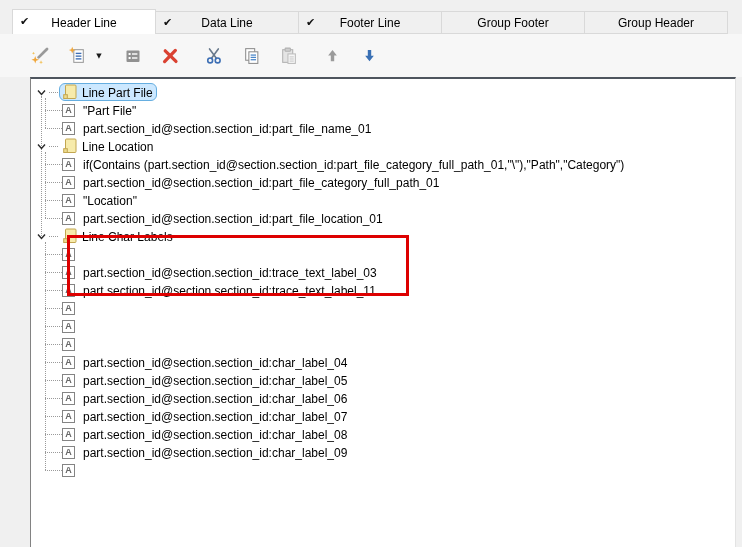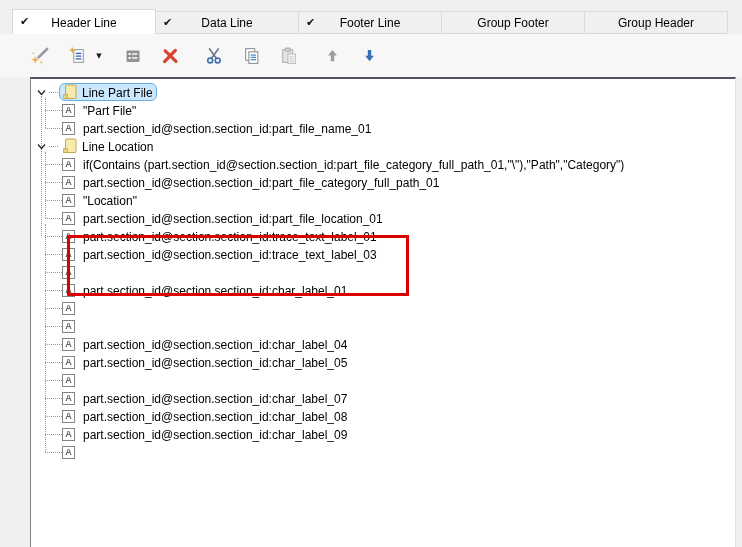--- a/index.html
+++ b/index.html
@@ -254,39 +254,51 @@
           <span class="cdots"></span>
           <span class="a-icon">A</span>
           <span class="clabel">"Location"</span>
         </div>
         <div class="crow">
           <span class="cdots"></span>
           <span class="a-icon">A</span>
           <span class="clabel">part.section_id@section.section_id:part_file_location_01</span>
         </div>
       </div>
+      <div class="grow">
+        <svg width="13" height="13" viewBox="0 0 13 13" style="flex:0 0 13px">
+          <polyline points="3,4.5 6.5,8.5 10,4.5" fill="none" stroke="#2b2b2b" stroke-width="1.4"></polyline>
+        </svg>
+        <span class="gdots"></span>
+        <span class="node-content">
+          <svg width="15" height="16" viewBox="0 0 15 16" style="flex:0 0 15px">
+            <rect x="2.5" y="1" width="10.5" height="13.5" rx="1" fill="#f7ebab" stroke="#c2a650"></rect>
+            <rect x="0.7" y="10.7" width="3.6" height="3.8" fill="#eedc8e" stroke="#c2a650"></rect>
+          </svg>
+          <span class="glabel">Line Char Labels</span>
+        </span>
+      </div>
       <div class="children">
         <div class="crow">
           <span class="cdots"></span>
           <span class="a-icon">A</span>
-          <span class="clabel">part.section_id@section.section_id:trace_text_label_01</span>
         </div>
         <div class="crow">
           <span class="cdots"></span>
           <span class="a-icon">A</span>
           <span class="clabel">part.section_id@section.section_id:trace_text_label_03</span>
         </div>
         <div class="crow">
           <span class="cdots"></span>
           <span class="a-icon">A</span>
-        </div>
-        <div class="crow">
-          <span class="cdots"></span>
-          <span class="a-icon">A</span>
-          <span class="clabel">part.section_id@section.section_id:char_label_01</span>
+          <span class="clabel">part.section_id@section.section_id:trace_text_label_11</span>
+        </div>
+        <div class="crow">
+          <span class="cdots"></span>
+          <span class="a-icon">A</span>
         </div>
         <div class="crow">
           <span class="cdots"></span>
           <span class="a-icon">A</span>
         </div>
         <div class="crow">
           <span class="cdots"></span>
           <span class="a-icon">A</span>
         </div>
         <div class="crow">
@@ -295,20 +307,21 @@
           <span class="clabel">part.section_id@section.section_id:char_label_04</span>
         </div>
         <div class="crow">
           <span class="cdots"></span>
           <span class="a-icon">A</span>
           <span class="clabel">part.section_id@section.section_id:char_label_05</span>
         </div>
         <div class="crow">
           <span class="cdots"></span>
           <span class="a-icon">A</span>
+          <span class="clabel">part.section_id@section.section_id:char_label_06</span>
         </div>
         <div class="crow">
           <span class="cdots"></span>
           <span class="a-icon">A</span>
           <span class="clabel">part.section_id@section.section_id:char_label_07</span>
         </div>
         <div class="crow">
           <span class="cdots"></span>
           <span class="a-icon">A</span>
           <span class="clabel">part.section_id@section.section_id:char_label_08</span>

